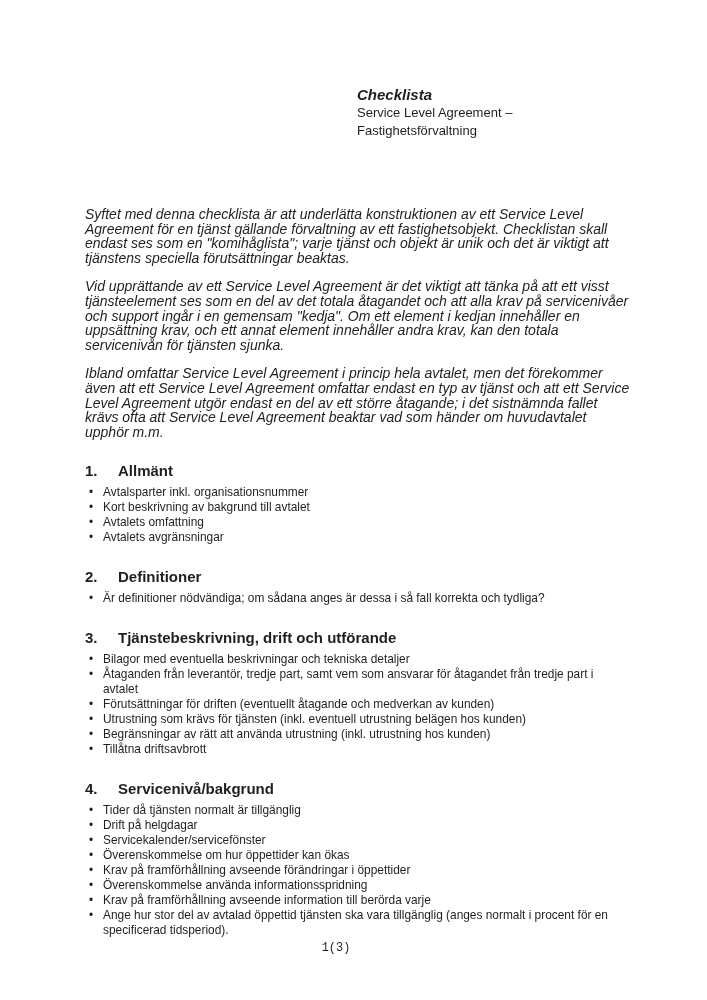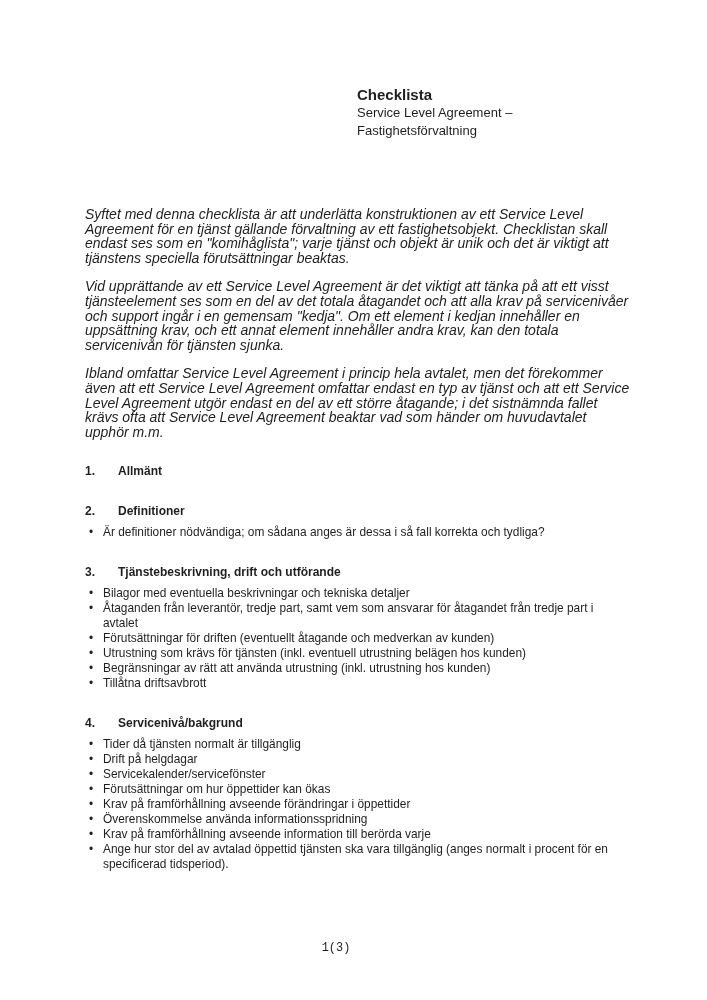--- a/index.html
+++ b/index.html
@@ -18,37 +18,37 @@
   .content{
     position:absolute;
     left:85px;top:86px;
     width:546px;
   }
   
   .title-block{
     margin:0 0 67px 272px;
   }
   .doc-title{
-    font-size:15px;line-height:18px;font-weight:bold;
+    font-size:15px;line-height:18px;font-weight:bold;font-style:italic;
   }
   .doc-subtitle{
     font-size:13px;line-height:18px;
   }
   
   p.intro{
     margin:0 0 14px 0;
     font-style:italic;
     font-size:14px;
     line-height:14.6px;
   }
   
   section{margin-top:24px;}
   h2.sec-heading{
     margin:8px 0 6px 0;
-    font-size:12px;
+    font-size:15px;
     line-height:16px;
     font-weight:bold;
   }
   h2 .sec-num{
     display:inline-block;
     width:33px;
   }
   ul.checklist{
     margin:0;padding:0;list-style:none;
   }
@@ -86,20 +86,26 @@
       <div class="doc-subtitle">Service Level Agreement –</div>
       <div class="doc-subtitle">Fastighetsförvaltning</div>
     </div>
 
     <p class="intro">Syftet med denna checklista är att underlätta konstruktionen av ett Service Level Agreement för en tjänst gällande förvaltning av ett fastighetsobjekt. Checklistan skall endast ses som en "komihåglista"; varje tjänst och objekt är unik och det är viktigt att tjänstens speciella förutsättningar beaktas.</p>
     <p class="intro">Vid upprättande av ett Service Level Agreement är det viktigt att tänka på att ett visst tjänsteelement ses som en del av det totala åtagandet och att alla krav på servicenivåer och support ingår i en gemensam "kedja". Om ett element i kedjan innehåller en uppsättning krav, och ett annat element innehåller andra krav, kan den totala servicenivån för tjänsten sjunka.</p>
     <p class="intro">Ibland omfattar Service Level Agreement i princip hela avtalet, men det förekommer även att ett Service Level Agreement omfattar endast en typ av tjänst och att ett Service Level Agreement utgör endast en del av ett större åtagande; i det sistnämnda fallet krävs ofta att Service Level Agreement beaktar vad som händer om huvudavtalet upphör m.m.</p>
 
     <section>
       <h2 class="sec-heading"><span class="sec-num">1.</span><span>Allmänt</span></h2>
+      <ul class="checklist">
+        <li>Avtalsparter inkl. organisationsnummer</li>
+        <li>Kort beskrivning av bakgrund till avtalet</li>
+        <li>Avtalets omfattning</li>
+        <li>Avtalets avgränsningar</li>
+      </ul>
     </section>
 
     <section>
       <h2 class="sec-heading"><span class="sec-num">2.</span><span>Definitioner</span></h2>
       <ul class="checklist">
         <li>Är definitioner nödvändiga; om sådana anges är dessa i så fall korrekta och tydliga?</li>
       </ul>
     </section>
 
     <section>
@@ -113,21 +119,21 @@
         <li>Tillåtna driftsavbrott</li>
       </ul>
     </section>
 
     <section>
       <h2 class="sec-heading"><span class="sec-num">4.</span><span>Servicenivå/bakgrund</span></h2>
       <ul class="checklist">
         <li>Tider då tjänsten normalt är tillgänglig</li>
         <li>Drift på helgdagar</li>
         <li>Servicekalender/servicefönster</li>
-        <li>Förutsättningar om hur öppettider kan ökas</li>
+        <li>Överenskommelse om hur öppettider kan ökas</li>
         <li>Krav på framförhållning avseende förändringar i öppettider</li>
         <li>Överenskommelse använda informationsspridning</li>
         <li>Krav på framförhållning avseende information till berörda varje</li>
         <li>Ange hur stor del av avtalad öppettid tjänsten ska vara tillgänglig (anges normalt i procent för en specificerad tidsperiod).</li>
       </ul>
     </section>
 
   </div>
 
   <div class="footer">1(3)</div>

